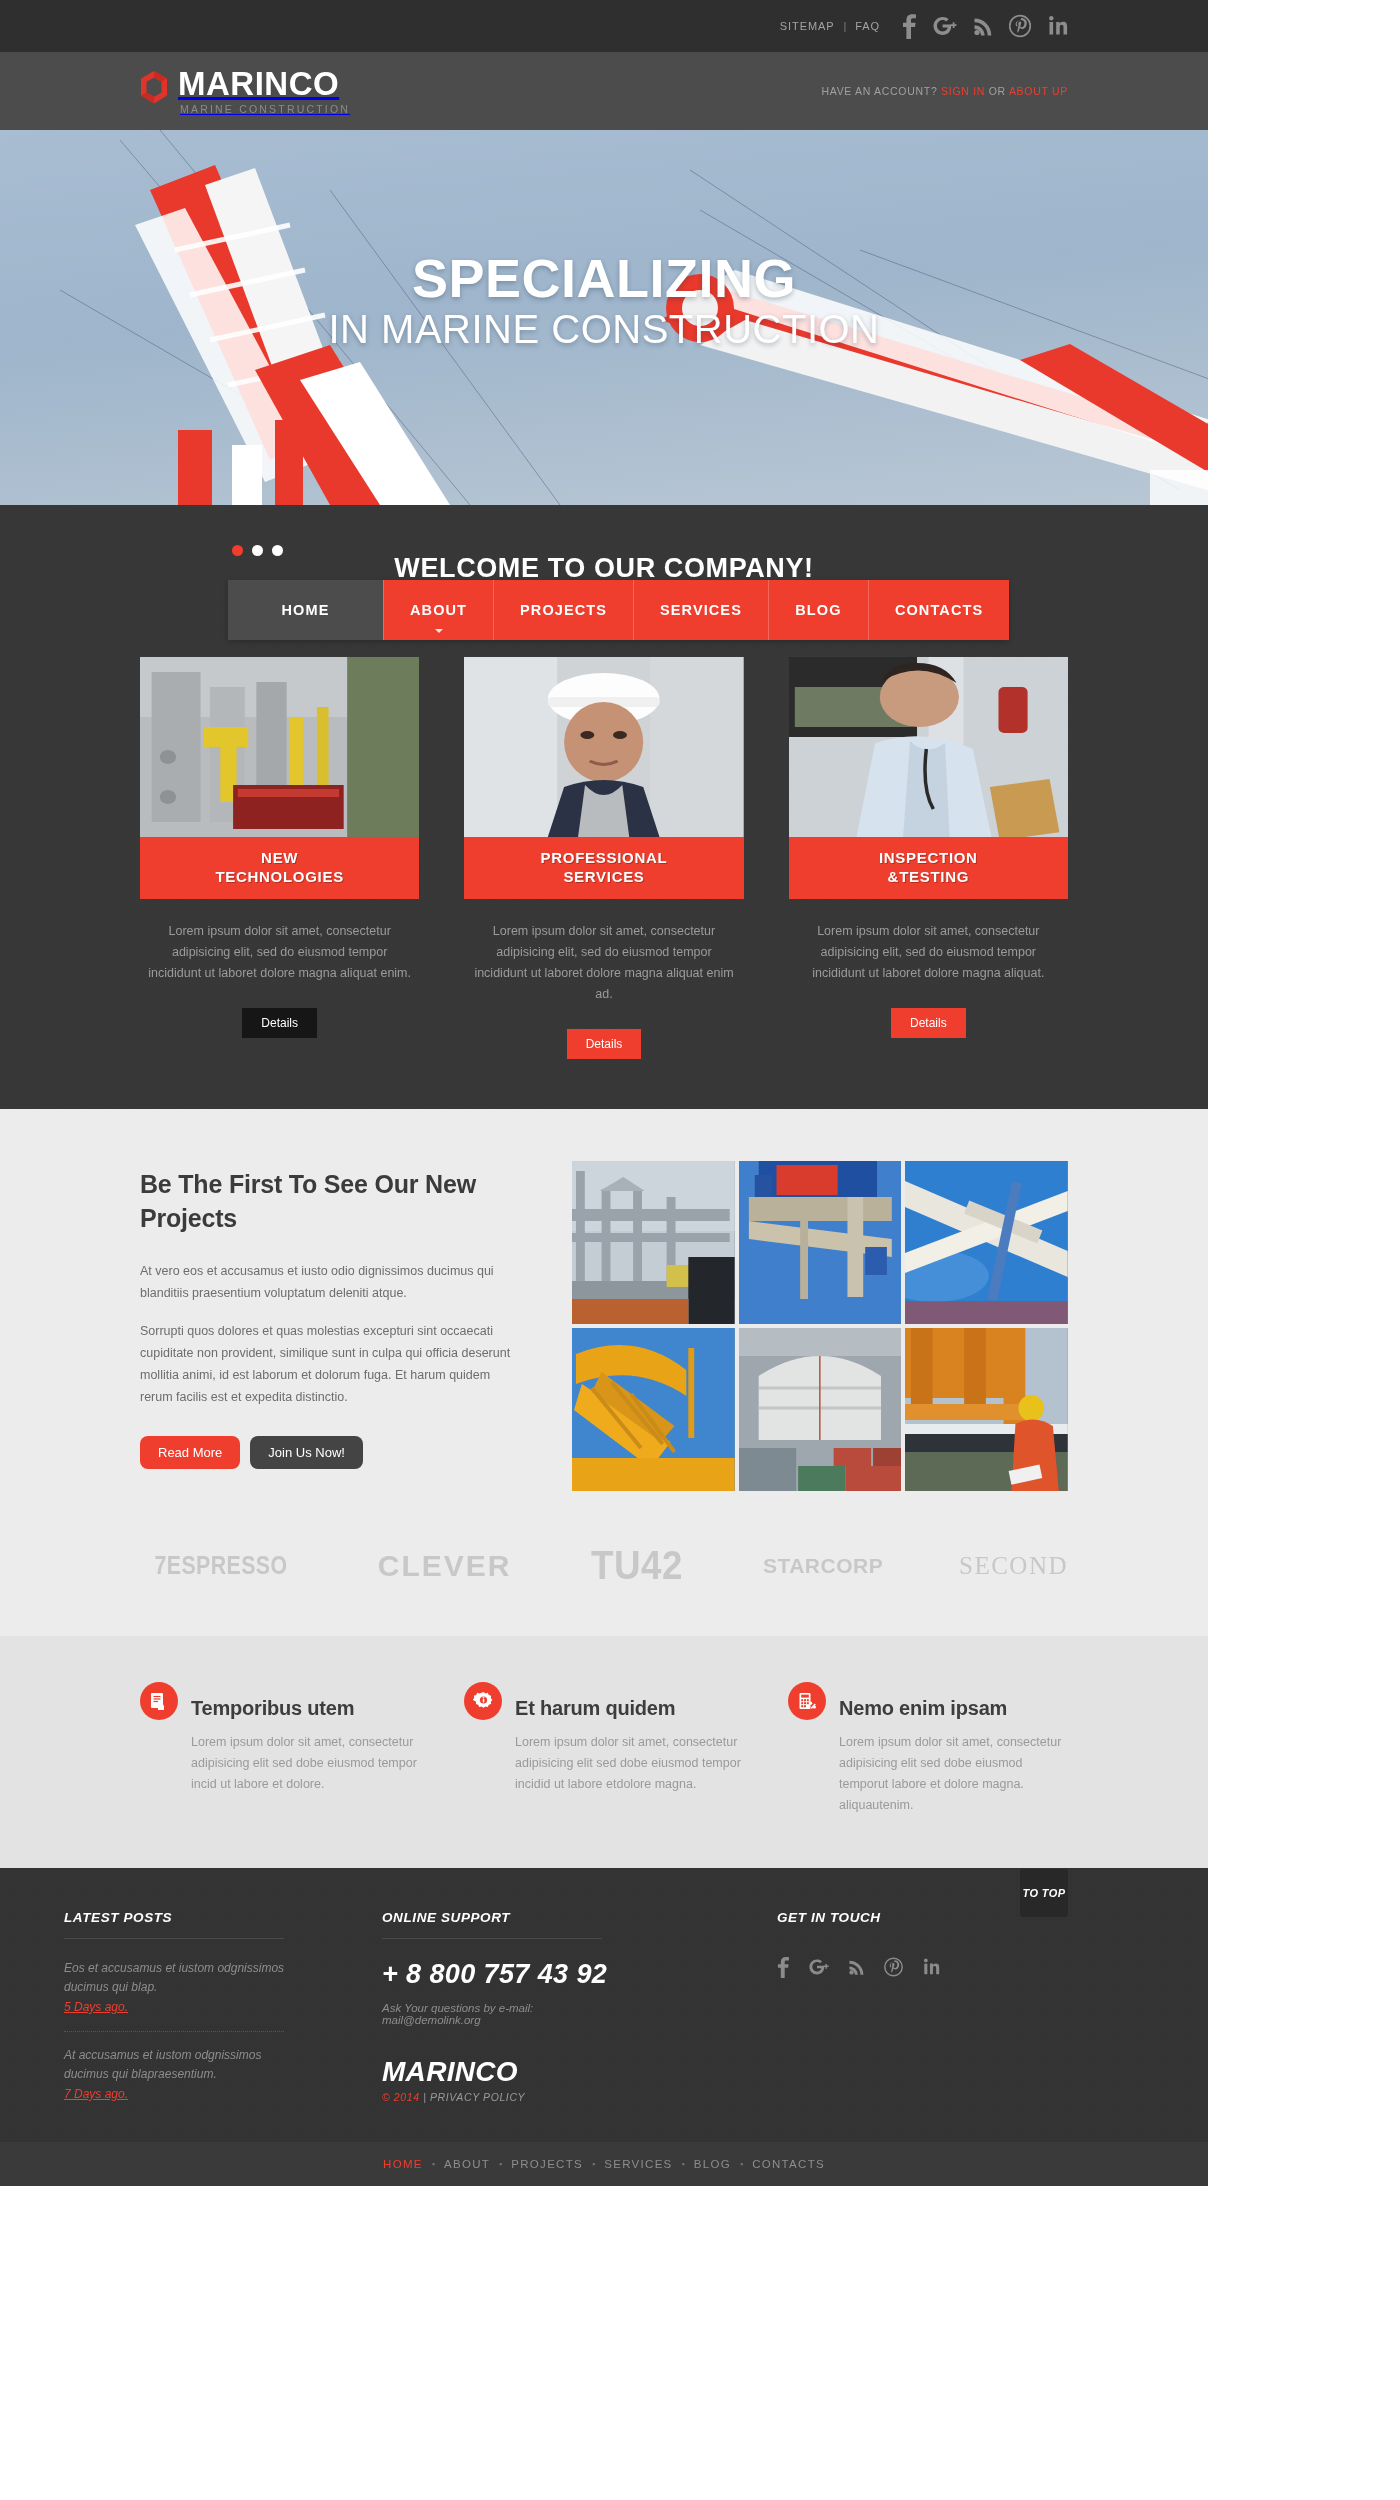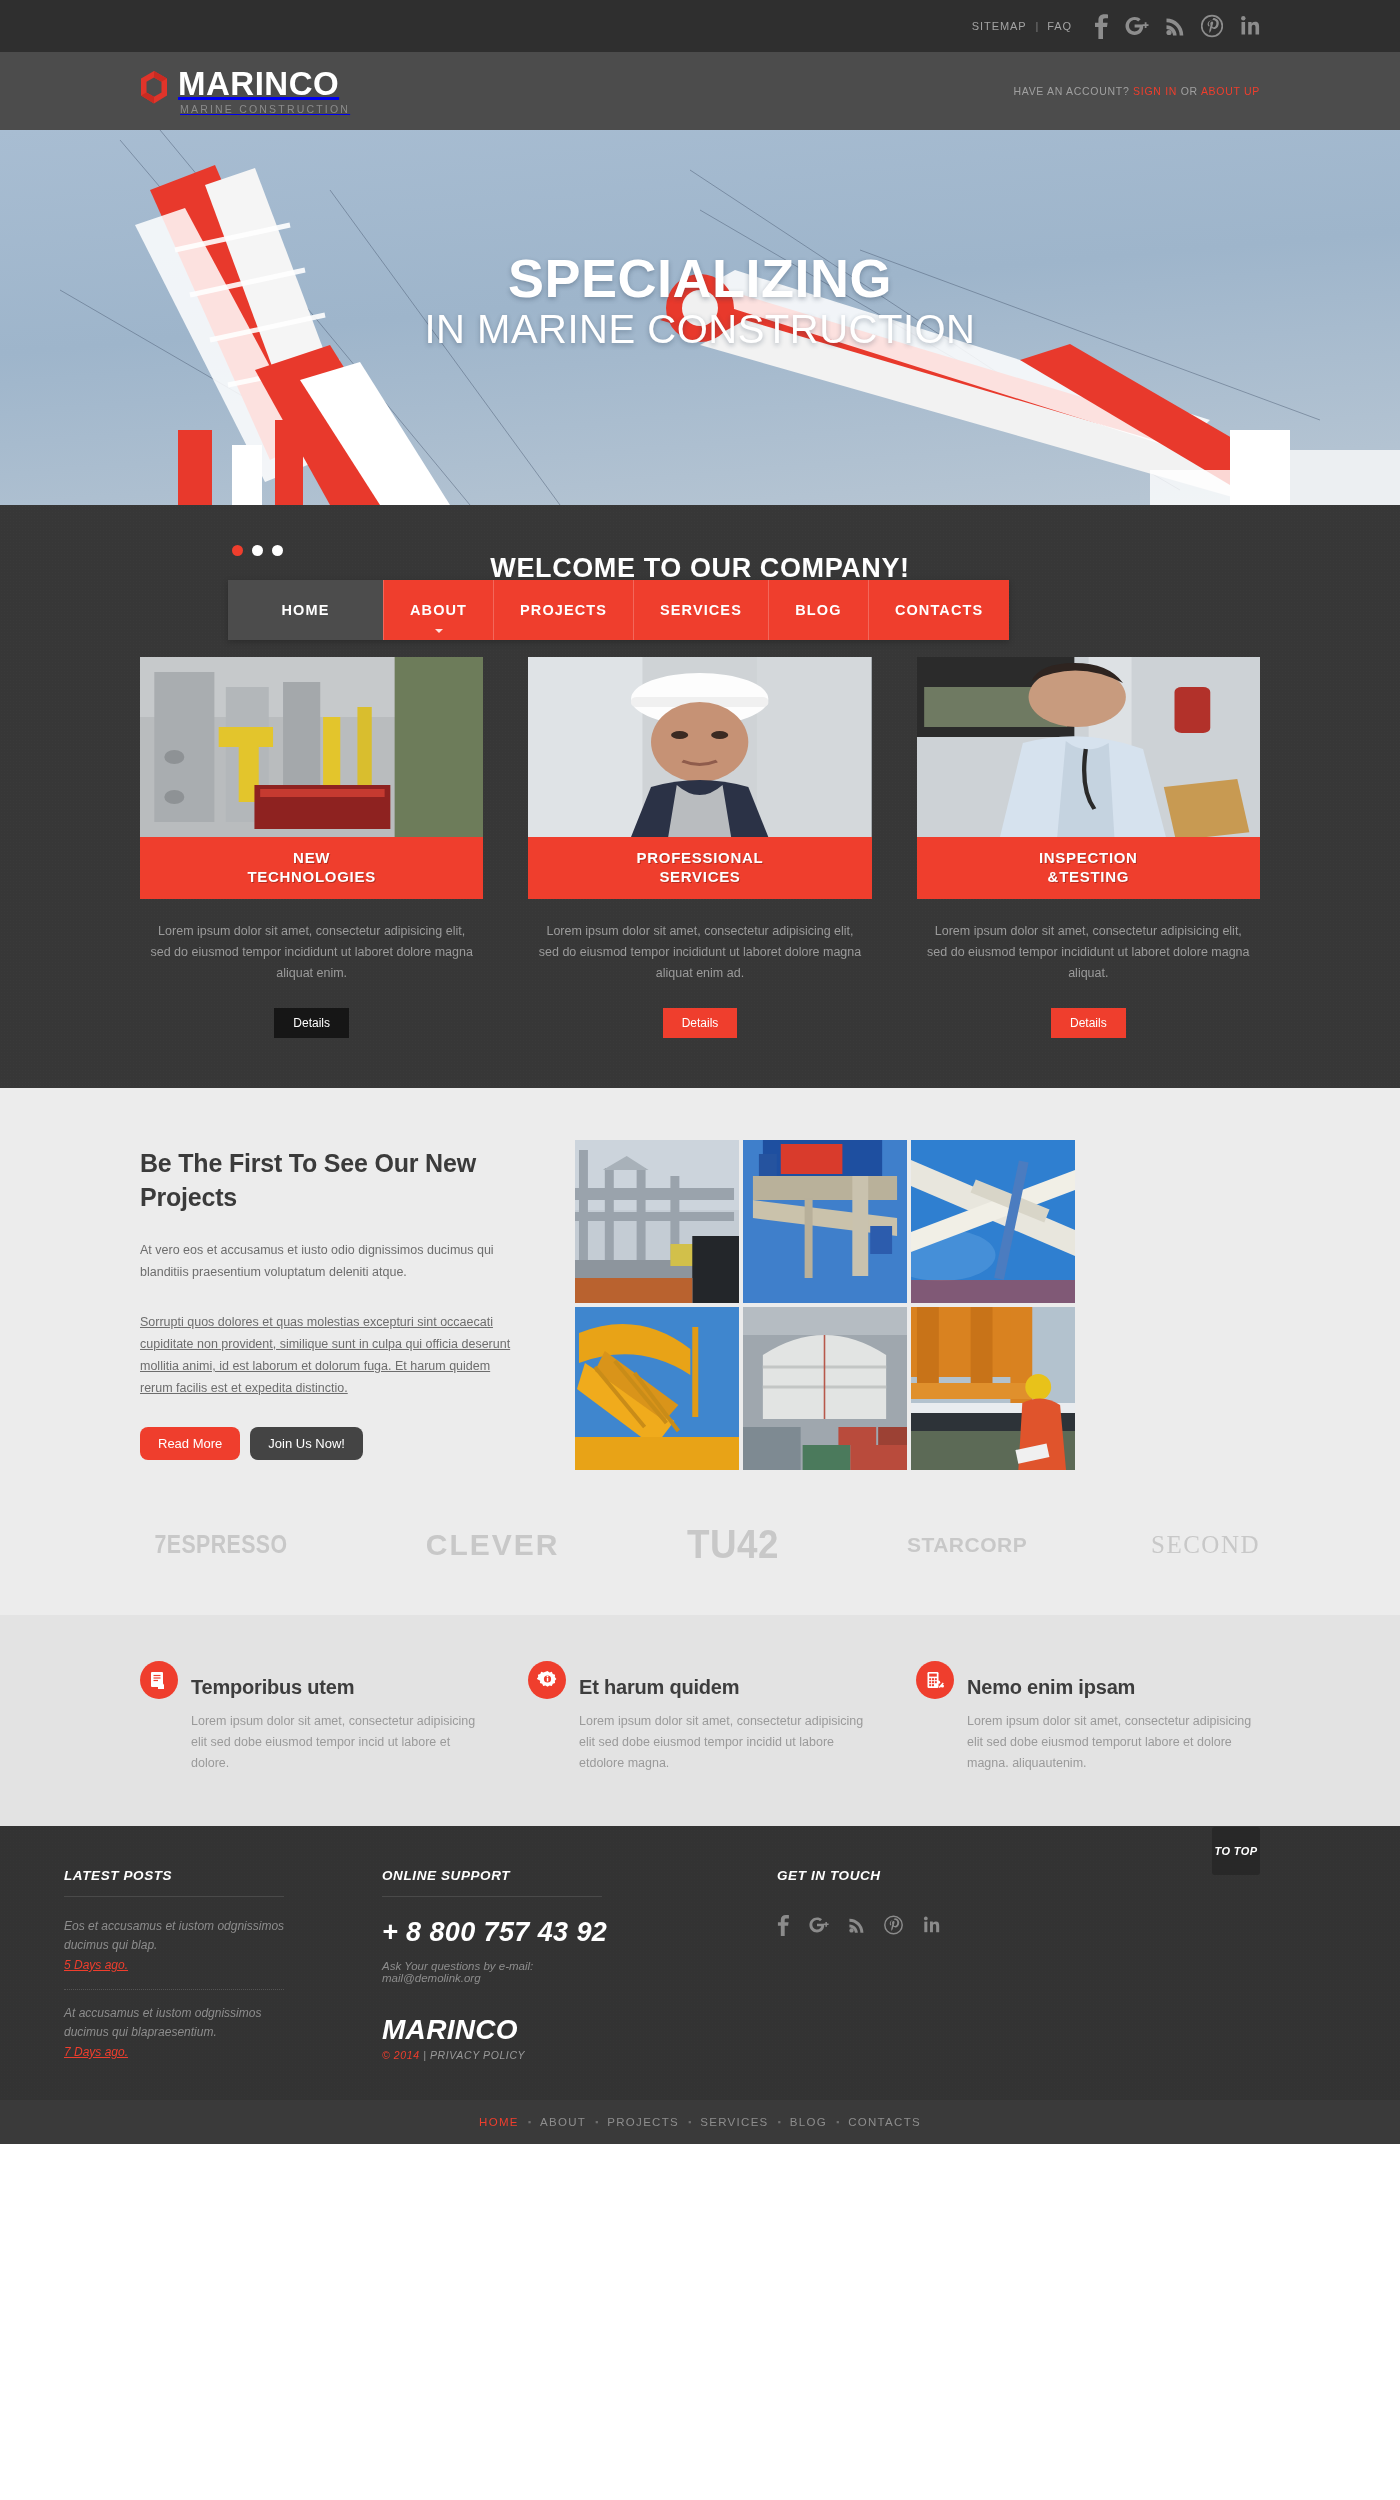--- a/index.html
+++ b/index.html
@@ -3,21 +3,21 @@
 <meta charset="utf-8">
 <style>
   * { margin:0; padding:0; box-sizing:border-box; }
   html,body { width:1400px; }
   body {
     font-family:"Liberation Sans", sans-serif;
     background:#fff;
     width:1400px;
     overflow-x:hidden;
   }
-  .page { width:1400px; position:relative; }
+  .page { width:1208px; position:relative; }
 
   
   .topbar {
     height:52px; background:#2f2f2f;
     display:flex; align-items:center; justify-content:flex-end;
     padding-right:140px;
   }
   .topbar-links { display:flex; align-items:center; gap:9px; margin-right:22px; }
   .topbar-link {
     color:#a3a3a3; font-size:11px; letter-spacing:0.9px;
@@ -143,21 +143,21 @@
   .light-section { background:#ececec; padding:52px 140px 0; position:relative; }
   .proj-wrap { display:flex; gap:60px; }
   .proj-left { width:375px; padding-top:6px; }
   .proj-h {
     color:#3b3b3b; font-size:25px; font-weight:bold; line-height:34px;
     letter-spacing:-0.2px;
   }
   .proj-p {
     color:#6d6d6d; font-size:12.5px; line-height:22px; margin-top:25px;
   }
-  .proj-p + .proj-p { margin-top:28px;text-decoration:underline; }
+  .proj-p + .proj-p { margin-top:16px; }
   .proj-btns { margin-top:28px; display:flex; gap:10px; }
   .btn-pill {
     border:none; border-radius:8px; color:#fff; font-size:13px;
     padding:9px 18px; cursor:pointer; font-family:"Liberation Sans", sans-serif;
   }
   .btn-pill.red { background:#ef3e2d; }
   .btn-pill.dark { background:#444; }
   .grid {
     display:grid; grid-template-columns:repeat(3,1fr); grid-gap:4px;
     width:500px; height:330px;

